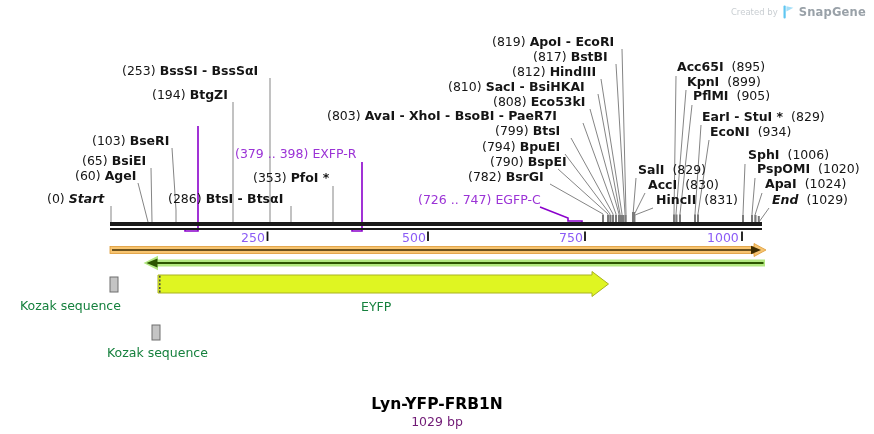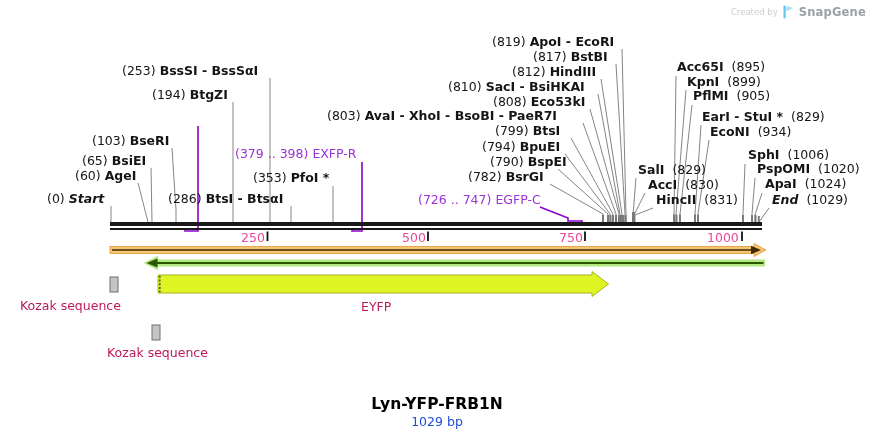--- a/index.html
+++ b/index.html
@@ -6,26 +6,26 @@
   #stage{position:relative;width:874px;height:434px;background:#ffffff;overflow:hidden;
          font-family:"DejaVu Sans","Liberation Sans",sans-serif;}
   #map-canvas{position:absolute;left:0;top:0;}
   .lbl{position:absolute;font-size:12.5px;line-height:14px;color:#151515;white-space:nowrap;}
   .lbl .pos{font-weight:normal;}
   .lbl b{font-weight:bold;}
   .lbl.lf .pos{margin-right:4px;}
   .lbl.rf .pos{margin-left:8px;}
   .lbl.purple{color:#9B33D6;}
   .it{font-style:italic;font-weight:bold;margin-top:45px;}
-  .tick-num{position:absolute;font-size:12.5px;color:#ec4899;line-height:13px;}
-  .ann{position:absolute;font-size:12.5px;color:#be185d;line-height:14px;white-space:nowrap;}
+  .tick-num{position:absolute;font-size:12.5px;color:#8b5cf6;line-height:13px;}
+  .ann{position:absolute;font-size:12.5px;color:#15803d;line-height:14px;white-space:nowrap;}
   #plasmid-title{position:absolute;left:0;top:395px;width:874px;text-align:center;
                  font-size:15.5px;font-weight:bold;color:#000;}
   #plasmid-length{position:absolute;left:0;top:414px;width:874px;text-align:center;
-                  font-size:12.5px;color:#1d4ed8;}
+                  font-size:12.5px;color:#701a75;}
   #branding{position:absolute;top:5px;right:8px;display:flex;align-items:center;gap:5px;}
   #created-by{font-size:8.5px;color:#C9CED2;}
   #brand-name{font-size:11.5px;font-weight:600;color:#99A1A8;letter-spacing:0.2px;}
 </style>
 </head>
 <body>
 
 <div id="stage">
 
   <svg id="map-canvas" width="874" height="434" viewBox="0 0 874 434">

